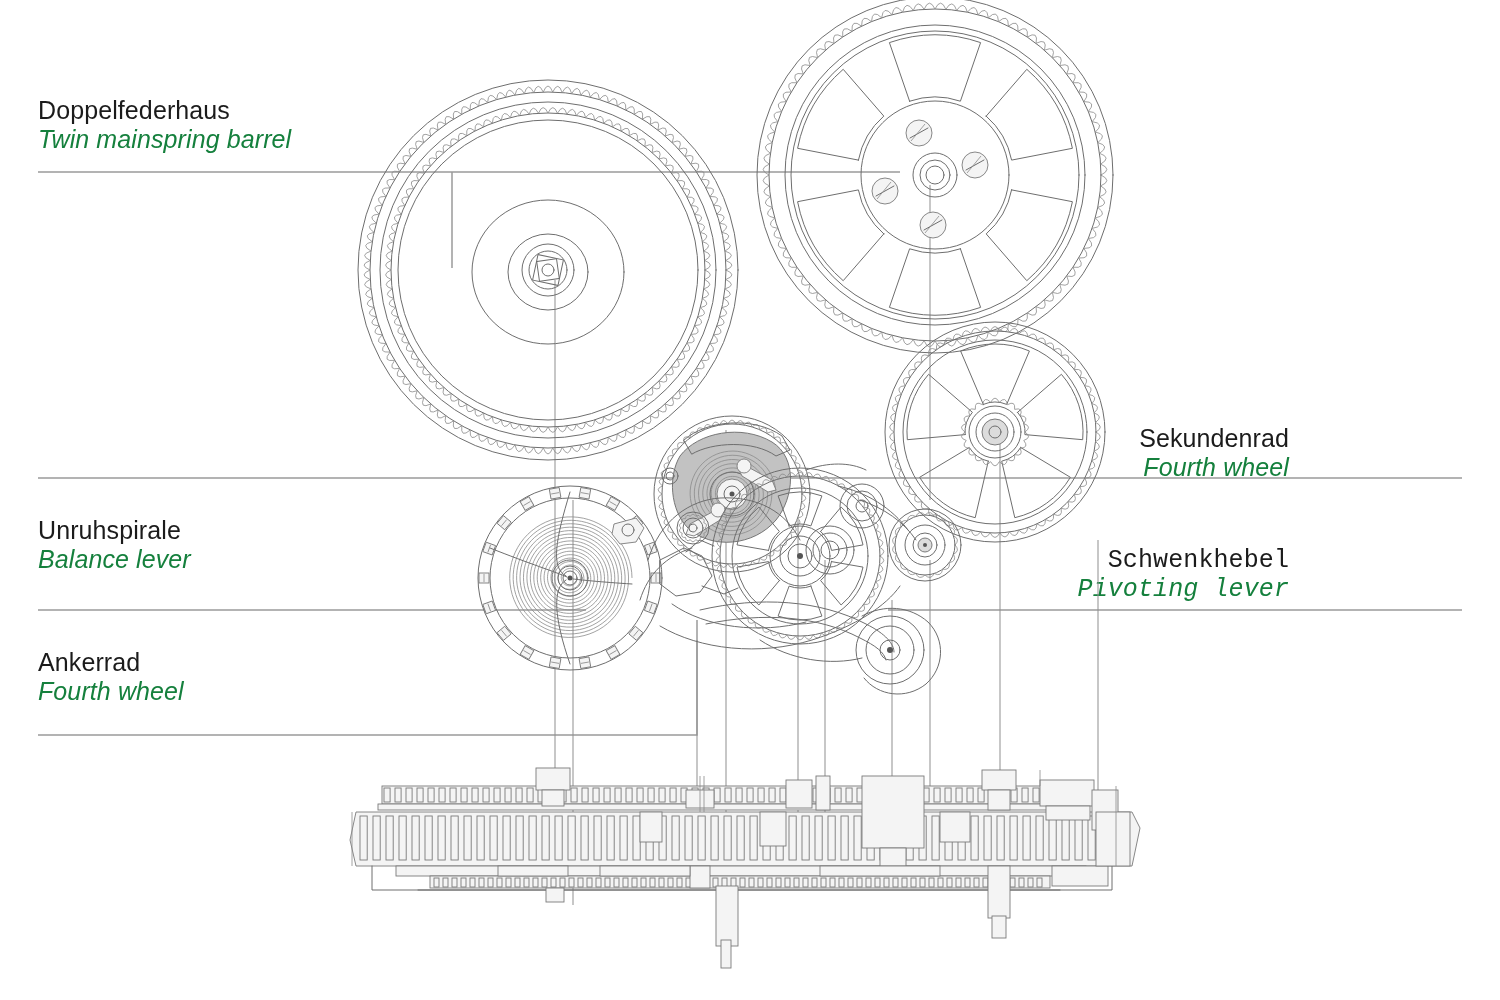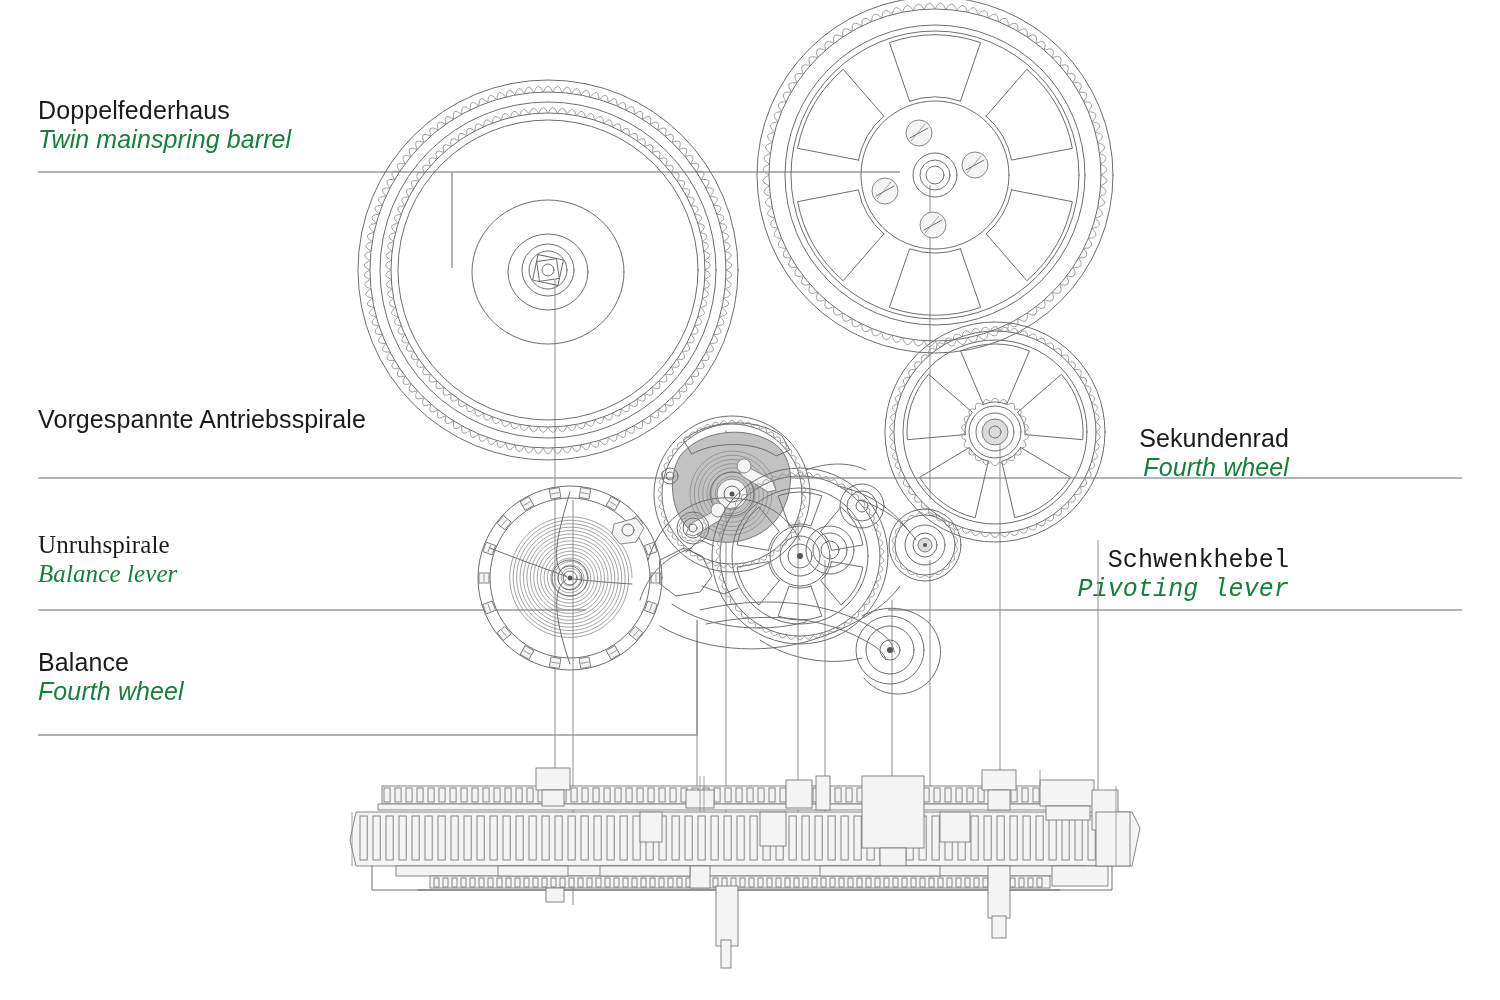--- a/index.html
+++ b/index.html
@@ -44,30 +44,29 @@
 <body>
 
 <div id="stage">
 
   <div class="label-block" style="left:38px;top:96px;">
     <div class="label-de">Doppelfederhaus</div>
     <div class="label-en">Twin mainspring barrel</div>
   </div>
 
   <div class="label-block" style="left:38px;top:405px;">
-    <div class="label-de">Vorgespannte Antriebsspirale</div>
   </div>
 
-  <div class="label-block" style="left:38px;top:530px;font-family:Liberation Serif, serif;">
+  <div class="label-block" style="left:38px;top:516px;">
     <div class="label-de">Unruhspirale</div>
     <div class="label-en">Balance lever</div>
   </div>
 
   <div class="label-block" style="left:38px;top:648px;">
-    <div class="label-de">Balance</div>
+    <div class="label-de">Ankerrad</div>
     <div class="label-en">Fourth wheel</div>
   </div>
 
   <div class="label-block right-al" style="right:52px;top:424px;">
     <div class="label-de">Sekundenrad</div>
     <div class="label-en">Fourth wheel</div>
   </div>
 
   <div class="label-block right-al" style="right:52px;top:546px;font-family:Liberation Mono, monospace;">
     <div class="label-de">Schwenkhebel</div>

